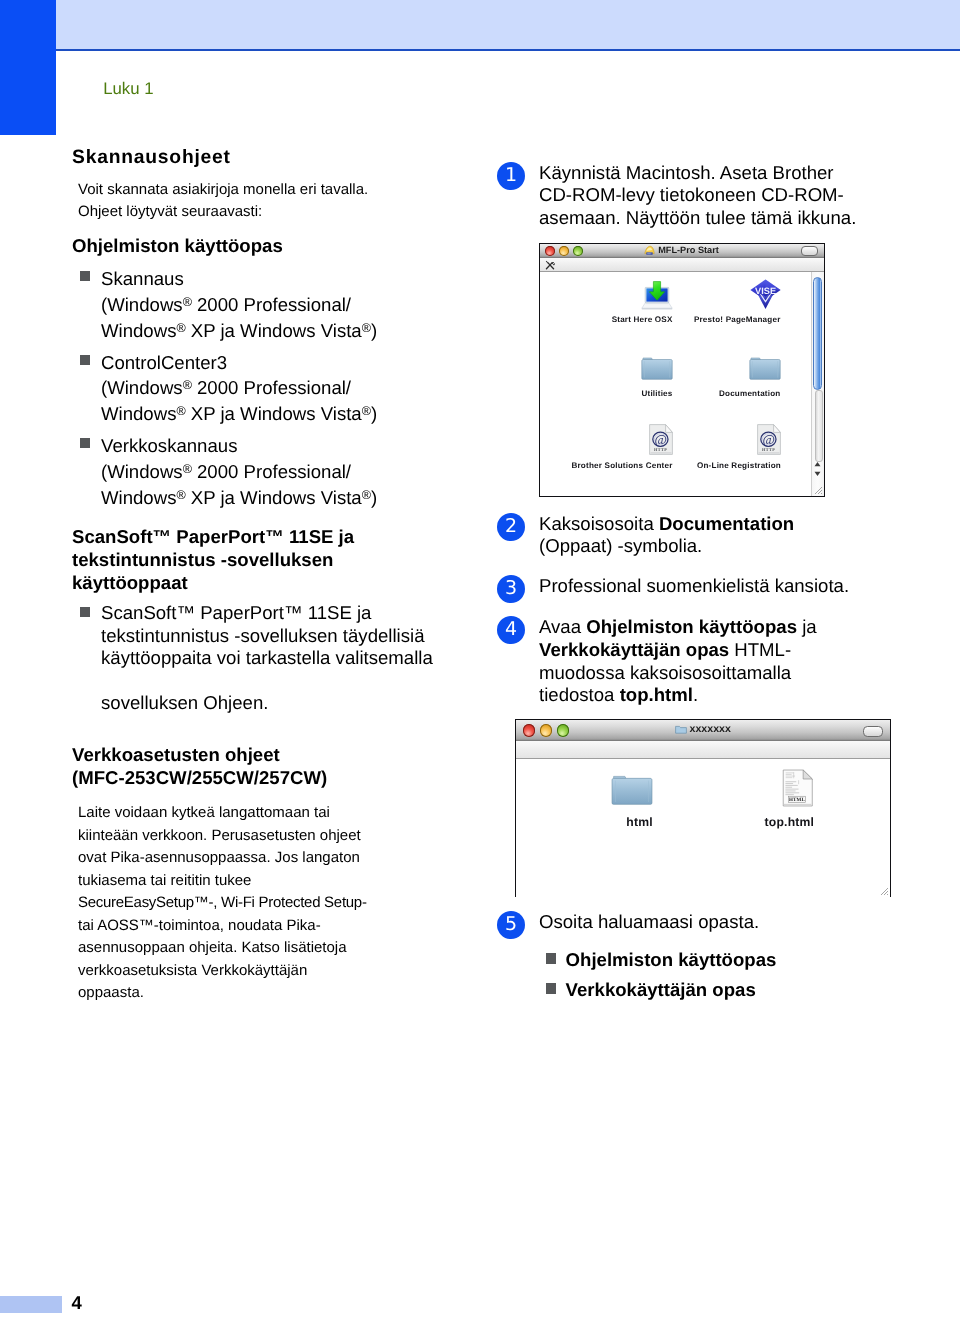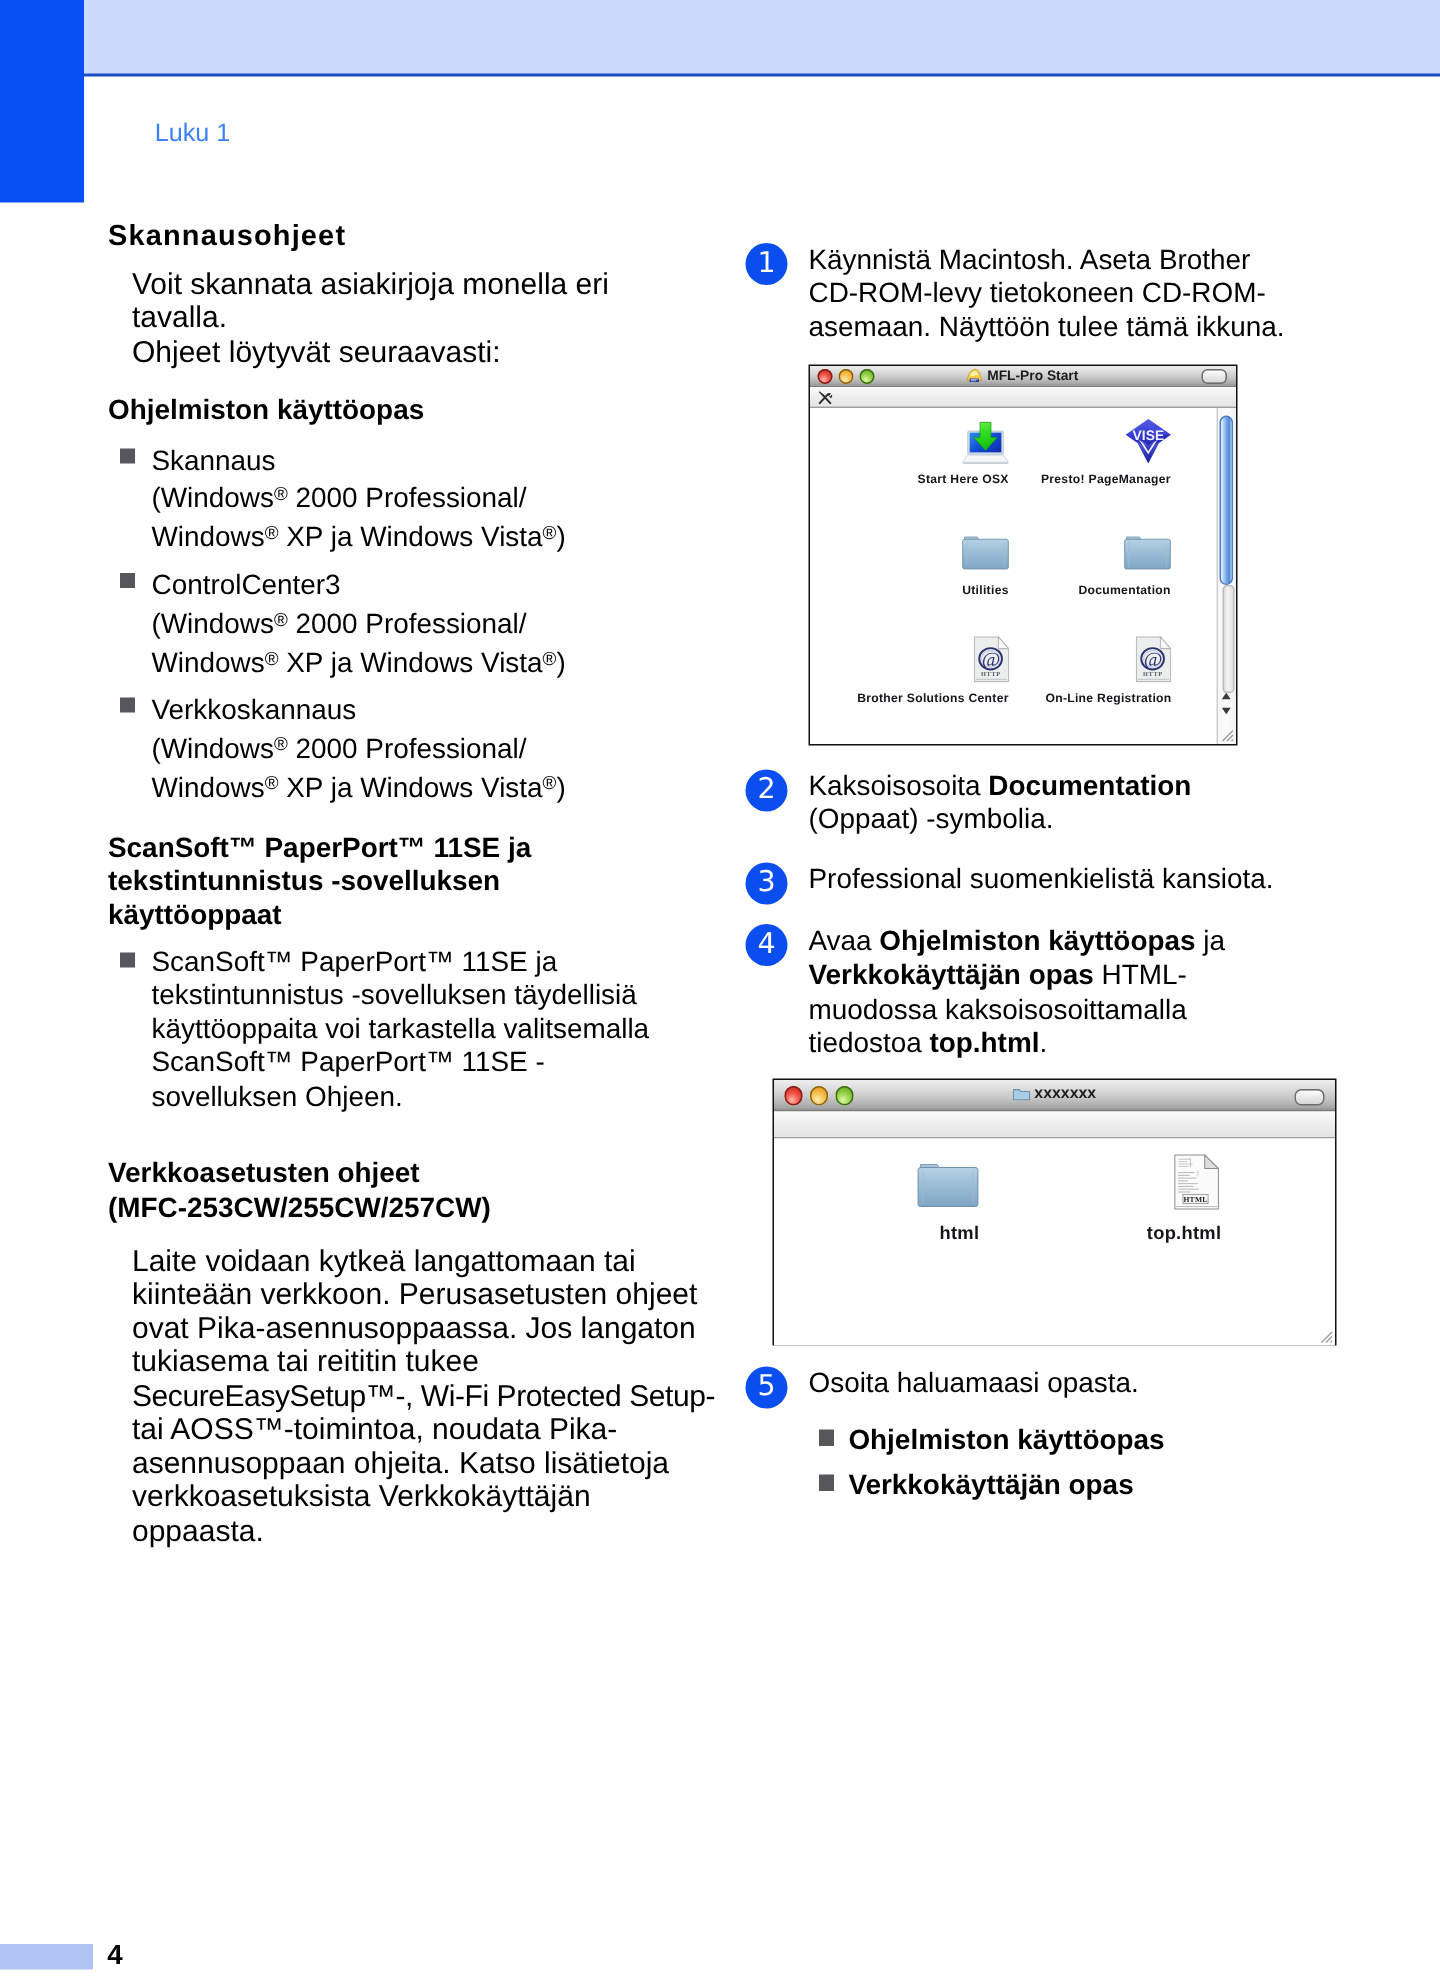--- a/index.html
+++ b/index.html
@@ -1,28 +1,28 @@
 <!DOCTYPE html>
 <html><head>
 <meta charset="utf-8">
 <style>
   html,body{margin:0;padding:0;}
   body{width:960px;height:1320px;background:#fff;font-family:"Liberation Sans",sans-serif;color:#000;-webkit-font-smoothing:antialiased;text-rendering:geometricPrecision;}
   .page{position:relative;width:960px;height:1320px;overflow:hidden;transform:translateZ(0);}
   .hdr-band{position:absolute;left:0;top:0;width:960px;height:50px;background:#ccdbfd;}
   .hdr-rule{position:absolute;left:0;top:49.4px;width:960px;height:1.8px;background:#1c4ec2;}
   .hdr-block{position:absolute;left:0;top:0;width:55.5px;height:135px;background:#0a4ef5;}
-  .chapter{position:absolute;left:103.2px;top:79px;font-size:16.8px;color:#3b82f6;}
+  .chapter{position:absolute;left:103.2px;top:79px;font-size:16.8px;color:#4d7c0f;}
   .col-l{position:absolute;left:72px;top:145px;width:364px;}
   .col-r{position:absolute;left:497px;top:145px;width:366px;}
   .footer-bar{position:absolute;left:0;top:1295.9px;width:62px;height:17.5px;background:#afc4f3;}
   .pageno{position:absolute;left:71.5px;top:1292.3px;font-size:18.5px;font-weight:bold;letter-spacing:0.2px;}
 
   h2.sec{font-size:19.3px;font-weight:bold;margin:0 0 -2px 0;padding-top:2px;line-height:22.6px;letter-spacing:0.78px;}
-  p.body{font-size:20px;margin:16px;line-height:22.5px;}
+  p.body{font-size:15px;margin:6px;line-height:22.5px;}
   .bul{position:relative;padding-left:29px;font-size:18.6px;line-height:25.8px;}
   .bul .sq{position:absolute;left:7.8px;top:5px;width:10px;height:10px;background:#555759;}
   sup.reg{font-size:12.5px;vertical-align:baseline;position:relative;top:-5px;line-height:0;}
   .i{}
   .b{font-weight:bold;}
   p.sub{font-size:18.6px;font-weight:bold;margin:0;line-height:22.6px;}
   .col-l .intro{margin-top:11px;}
   .col-l .sub{margin-top:11px;}
   .col-l .b1{margin-top:9px;}
   .col-l .b2,.col-l .b3{margin-top:6px;}
@@ -144,21 +144,21 @@
       <span>ScanSoft™ PaperPort™ 11SE ja</span><br>
       <span>tekstintunnistus -sovelluksen</span><br>
       <span>käyttöoppaat</span>
     </p>
 
     <div class="bul b4">
       <span class="sq"></span>
       <span>ScanSoft™ PaperPort™ 11SE ja</span><br>
       <span>tekstintunnistus -sovelluksen täydellisiä</span><br>
       <span>käyttöoppaita voi tarkastella valitsemalla</span><br>
-      <span>ScanSoft™ PaperPort™ 11SE -</span><br>
+      <br>
       <span>sovelluksen Ohjeen.</span>
     </div>
 
     <p class="sub sub3">
       <span>Verkkoasetusten ohjeet</span><br>
       <span>(MFC-253CW/255CW/257CW)</span>
     </p>
     <p class="body body3"><span>Laite voidaan kytkeä langattomaan tai</span><br><span>kiinteään verkkoon. Perusasetusten ohjeet</span><br><span>ovat Pika-asennusoppaassa.  Jos langaton</span><br><span>tukiasema tai reititin tukee</span><br><span class="tight">SecureEasySetup™-, Wi-Fi Protected Setup-</span><br><span>tai AOSS™-toimintoa, noudata Pika-</span><br><span>asennusoppaan ohjeita. Katso lisätietoja</span><br><span>verkkoasetuksista </span><span class="i">Verkkokäyttäjän</span><br><span class="i">oppaasta</span><span>.</span></p>
   </div>
   <div class="col-r">

